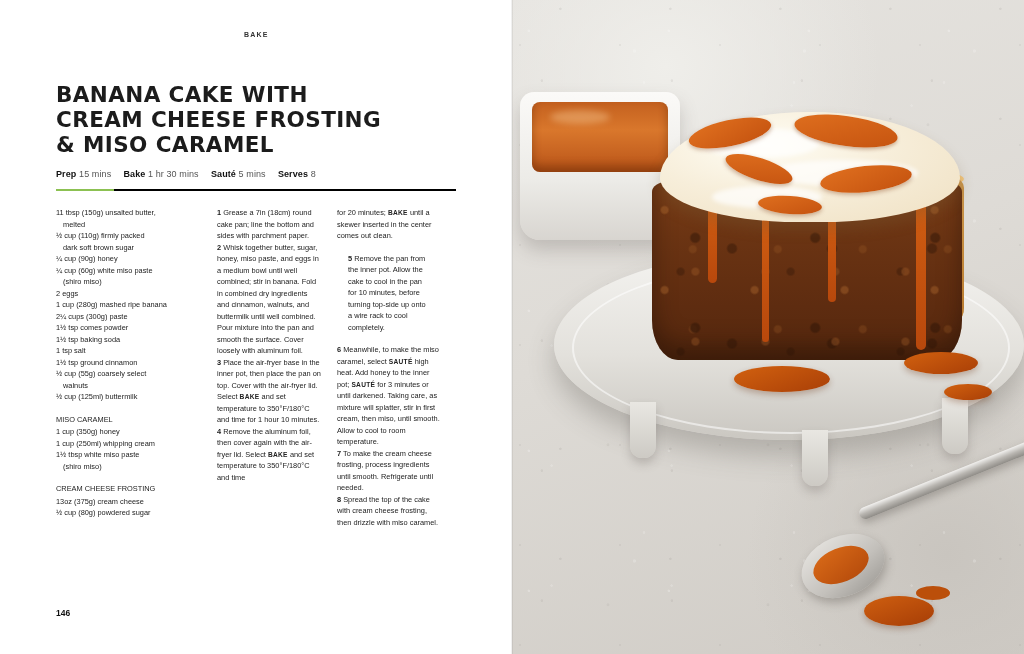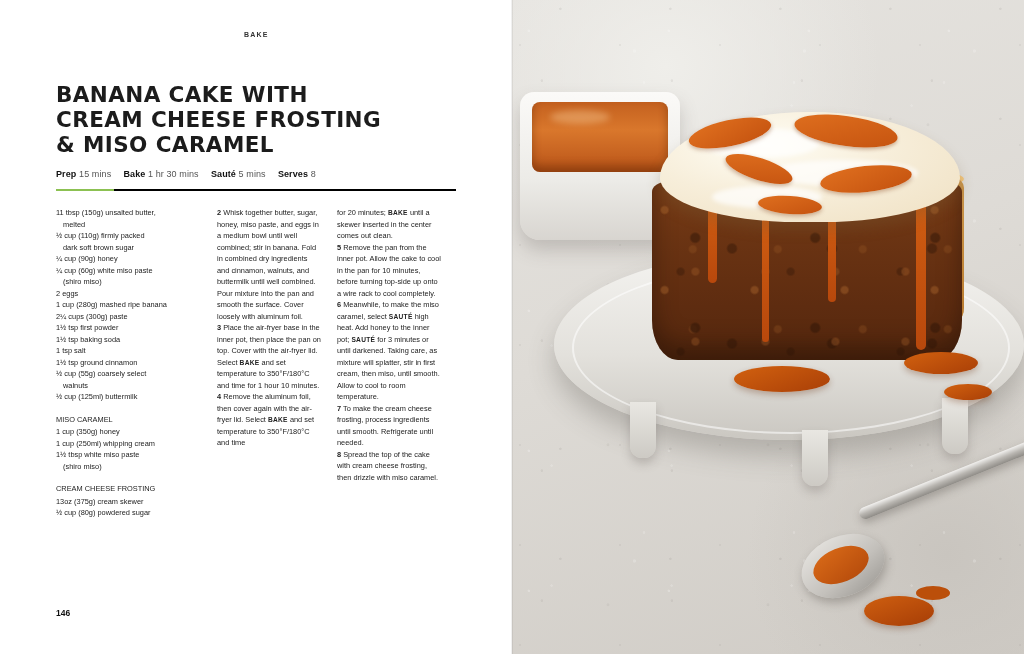--- a/index.html
+++ b/index.html
@@ -420,44 +420,45 @@
           <span class="ing-line">11 tbsp (150g) unsalted butter,</span>
           <span class="ing-line indent">melted</span>
           <span class="ing-line">½ cup (110g) firmly packed</span>
           <span class="ing-line indent">dark soft brown sugar</span>
           <span class="ing-line">¼ cup (90g) honey</span>
           <span class="ing-line">¼ cup (60g) white miso paste</span>
           <span class="ing-line indent">(shiro miso)</span>
           <span class="ing-line">2 eggs</span>
           <span class="ing-line">1 cup (280g) mashed ripe banana</span>
           <span class="ing-line">2¼ cups (300g) paste</span>
-          <span class="ing-line">1½ tsp first powder</span>
+          <span class="ing-line">1½ tsp comes powder</span>
           <span class="ing-line">1½ tsp baking soda</span>
           <span class="ing-line">1 tsp salt</span>
           <span class="ing-line">1½ tsp ground cinnamon</span>
           <span class="ing-line">½ cup (55g) coarsely select</span>
           <span class="ing-line indent">walnuts</span>
           <span class="ing-line">½ cup (125ml) buttermilk</span>
           <span class="sub-head">MISO CARAMEL</span>
           <span class="ing-line">1 cup (350g) honey</span>
           <span class="ing-line">1 cup (250ml) whipping cream</span>
           <span class="ing-line">1½ tbsp white miso paste</span>
           <span class="ing-line indent">(shiro miso)</span>
           <span class="sub-head">CREAM CHEESE FROSTING</span>
-          <span class="ing-line">13oz (375g) cream skewer</span>
+          <span class="ing-line">13oz (375g) cream cheese</span>
           <span class="ing-line">½ cup (80g) powdered sugar</span>
         </div>
       <div class="col col-m1">
+          <p class="step" style="margin: 0px;"><b>1</b> <span>Grease a 7in (18cm) round cake pan; line the bottom and sides with parchment paper.</span></p>
           <p class="step" style="margin: 0px;"><b>2</b> <span>Whisk together butter, sugar, honey, miso paste, and eggs in a medium bowl until well combined; stir in banana. Fold in combined dry ingredients and cinnamon, walnuts, and buttermilk until well combined. Pour mixture into the pan and smooth the surface. Cover loosely with aluminum foil.</span></p>
           <p class="step" style="margin: 0px;"><b>3</b> <span>Place the air-fryer base in the inner pot, then place the pan on top. Cover with the air-fryer lid. Select </span><span class="sc">BAKE</span><span> and set temperature to 350°F/180°C and time for 1 hour 10 minutes.</span></p>
           <p class="step" style="margin: 0px;"><b>4</b> <span>Remove the aluminum foil, then cover again with the air-fryer lid. Select </span><span class="sc">BAKE</span><span> and set temperature to 350°F/180°C and time</span></p>
         </div>
       <div class="col col-m2">
           <p class="step" style="margin: 0px;"><span>for 20 minutes; </span><span class="sc">BAKE</span><span> until a skewer inserted in the center comes out clean.</span></p>
-          <p class="step" style="margin: 0px;"><b>5</b> <span>Remove the pan from the inner pot. Allow the cake to cool in the pan for 10 minutes, before turning top-side up onto a wire rack to cool completely.</span></p>
+          <p class="step" style="margin: 11px;"><b>5</b> <span>Remove the pan from the inner pot. Allow the cake to cool in the pan for 10 minutes, before turning top-side up onto a wire rack to cool completely.</span></p>
           <p class="step" style="margin: 0px;"><b>6</b> <span>Meanwhile, to make the miso caramel, select </span><span class="sc">SAUTÉ</span><span> high heat. Add honey to the inner pot; </span><span class="sc">SAUTÉ</span><span> for 3 minutes or until darkened. Taking care, as mixture will splatter, stir in first cream, then miso, until smooth. Allow to cool to room temperature.</span></p>
           <p class="step" style="margin: 0px;"><b>7</b> <span>To make the cream cheese frosting, process ingredients until smooth. Refrigerate until needed.</span></p>
           <p class="step" style="margin: 0px;"><b>8</b> <span>Spread the top of the cake with cream cheese frosting, then drizzle with miso caramel.</span></p>
         </div>
     </div>
 
     <div class="folio">146</div>
   </div>
 
   <div class="right-page">

